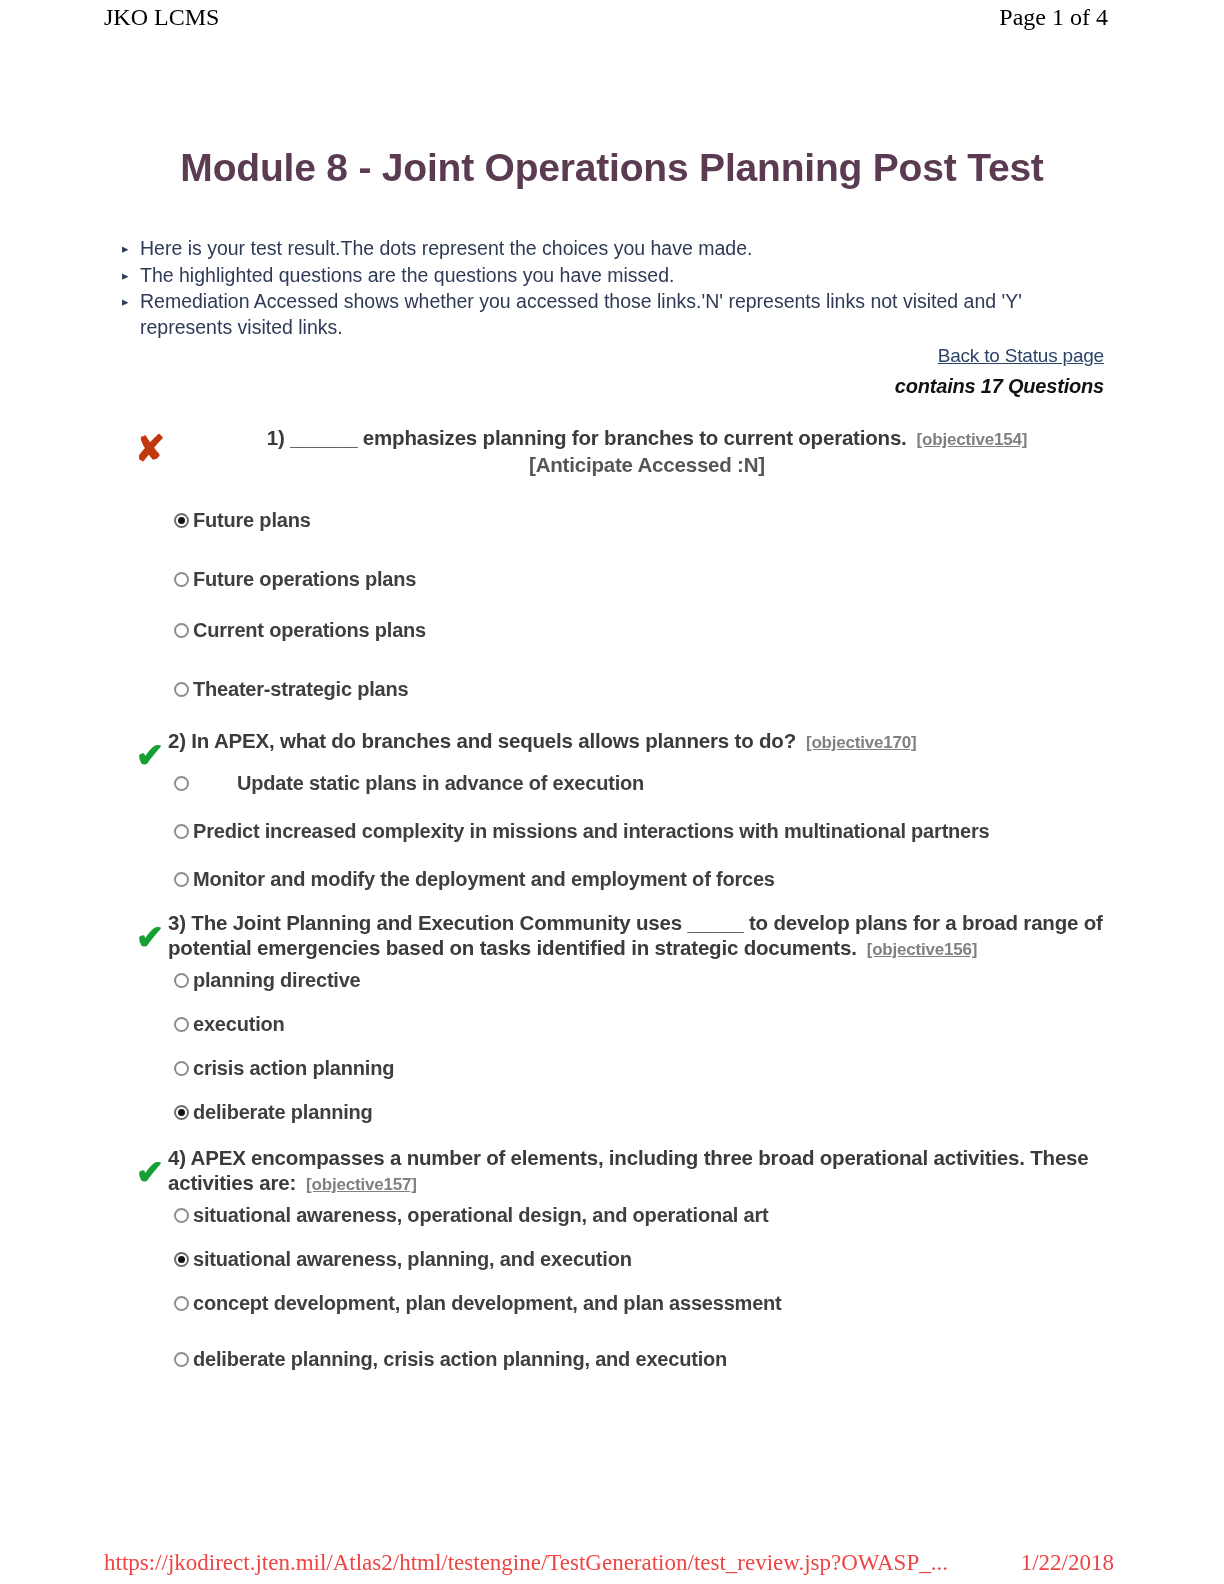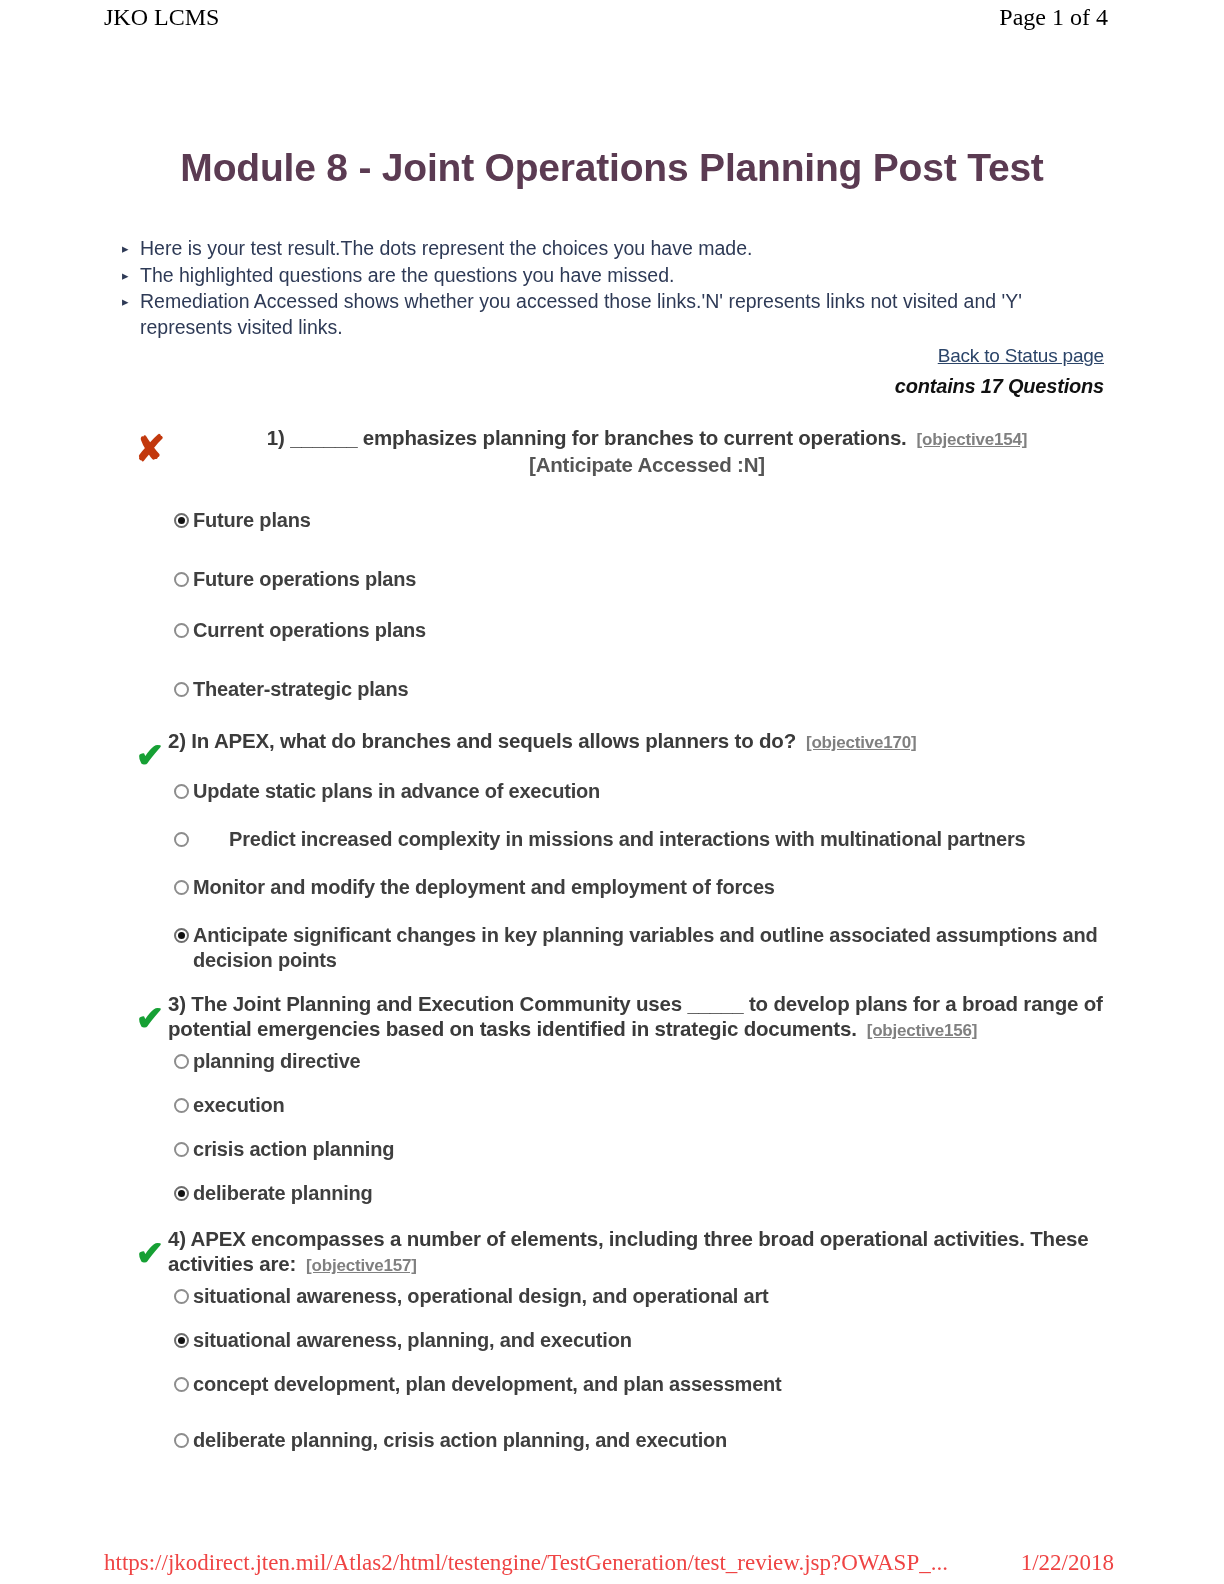--- a/index.html
+++ b/index.html
@@ -268,35 +268,31 @@
         <div class="opt" style="margin-top: 34px;">
           <span class="radio"></span>
           <span class="opt-label">Theater-strategic plans</span>
         </div>
       </div>
     </div>
     <div class="qblock" style="margin-top: 26px;">
       <div class="mark right" style="top: 10px;">✔</div>
       <div class="qtext"><span class="qnum">2) </span><span>In APEX, what do branches and sequels allows planners to do?</span><a class="objective" href="#">[objective170]</a></div>
       <div class="options">
-        <div class="opt" style="margin-top: 24px;">
+        <div class="opt" style="margin-top: 16px; gap: 44px;">
           <span class="radio"></span>
           <span class="opt-label">Update static plans in advance of execution</span>
         </div>
-        <div class="opt" style="margin-top: 23px; gap: 36px;">
+        <div class="opt" style="margin-top: 23px;">
           <span class="radio"></span>
           <span class="opt-label">Predict increased complexity in missions and interactions with multinational partners</span>
         </div>
         <div class="opt" style="margin-top: 23px;">
           <span class="radio"></span>
           <span class="opt-label">Monitor and modify the deployment and employment of forces</span>
-        </div>
-        <div class="opt" style="margin-top: 23px;">
-          <span class="radio sel"></span>
-          <span class="opt-label">Anticipate significant changes in key planning variables and outline associated assumptions and decision points</span>
         </div>
       </div>
     </div>
     <div class="qblock" style="margin-top: 18px;">
       <div class="mark right" style="top: 10px;">✔</div>
       <div class="qtext"><span class="qnum">3) </span><span>The Joint Planning and Execution Community uses _____ to develop plans for a broad range of potential emergencies based on tasks identified in strategic documents.</span><a class="objective" href="#">[objective156]</a></div>
       <div class="options">
         <div class="opt" style="margin-top: 6px;">
           <span class="radio"></span>
           <span class="opt-label">planning directive</span>

